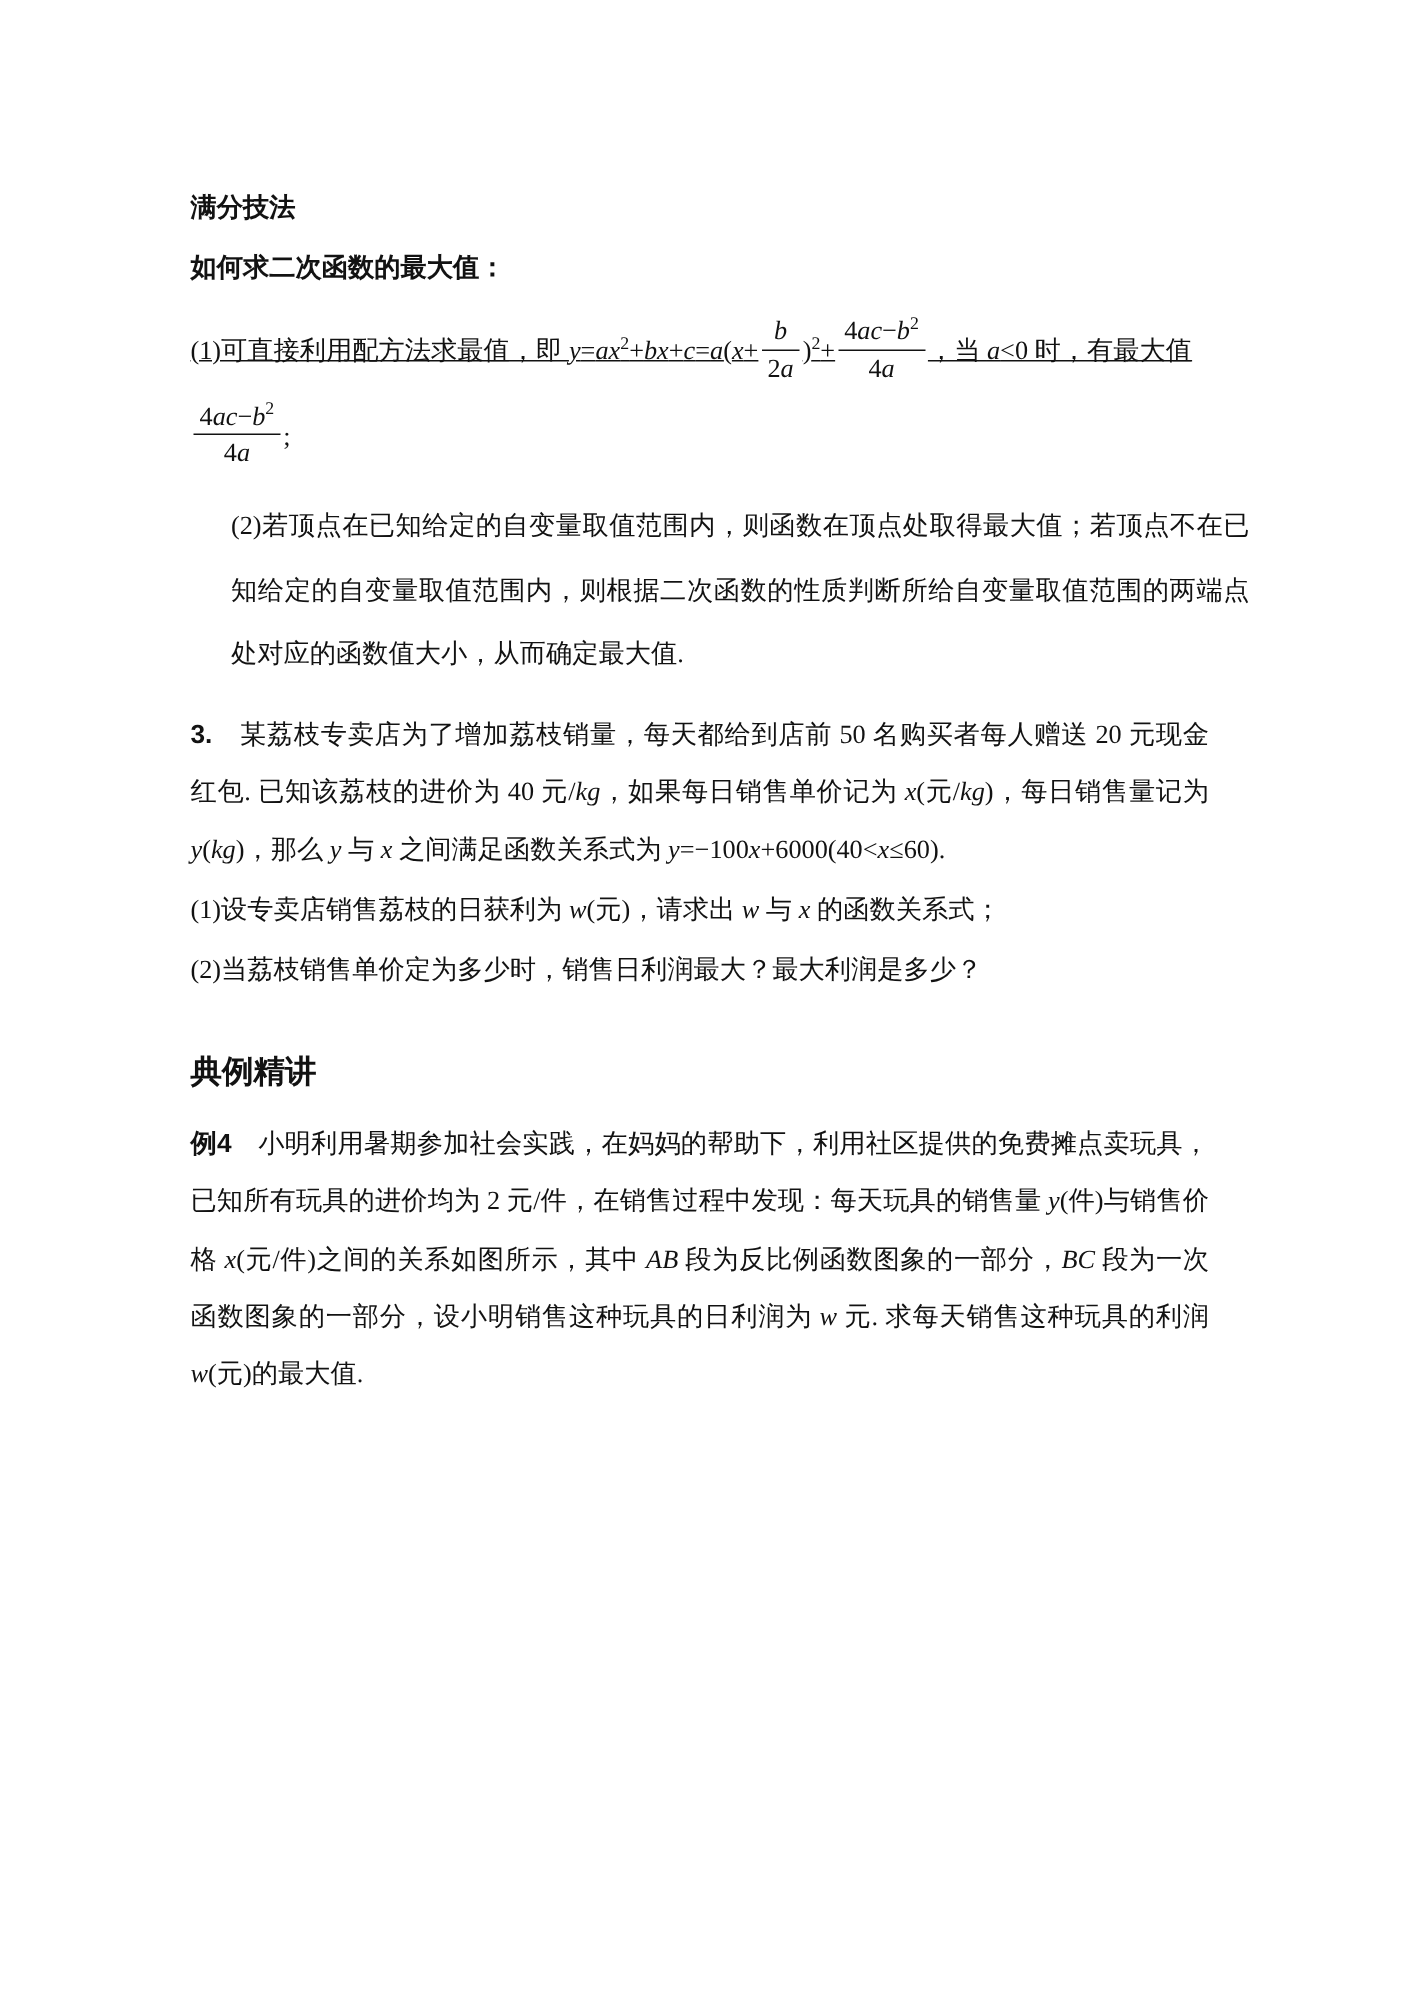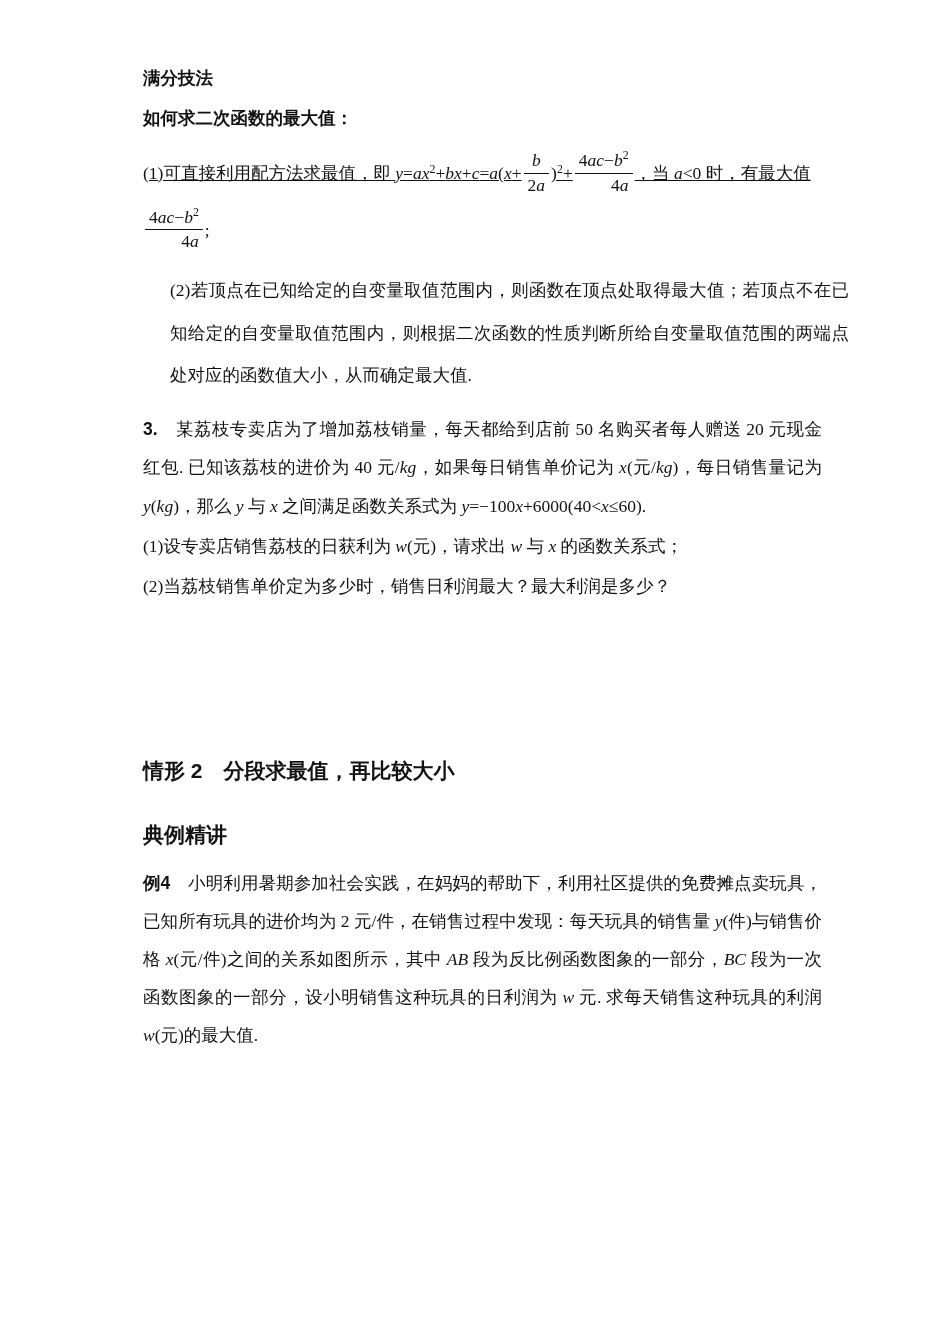--- a/index.html
+++ b/index.html
@@ -6,23 +6,23 @@
   html, body { background: #ffffff; }
   body {
     width: 950px; height: 1344px;
     position: relative;
     overflow: hidden;
     font-family: "Liberation Serif", "DejaVu Serif", serif;
     color: #121212;
   }
   .page {
     position: absolute;
-    left: 143px; top: 0;
+    left: 127px; top: 0;
     width: 679px; height: 968px;
-    padding-top: 60px;
+    padding-top: 120px;
   }
   .block { width: 100%; }
 
   
   .h-sm {
     font-family: "Liberation Sans", "DejaVu Sans", sans-serif;
     font-weight: 700; font-size: 17.5px; line-height: 1.45;
   }
   .h-lg {
     font-family: "Liberation Sans", "DejaVu Sans", sans-serif;
@@ -44,21 +44,21 @@
   .bold { font-weight: 700; font-family: "Liberation Sans", "DejaVu Sans", sans-serif; }
   .sup { font-size: 68%; vertical-align: super; line-height: 0; }
 
   
   .frac {
     display: inline-block; vertical-align: middle;
     text-align: center; line-height: 1.25;
     margin: 0 2px; transform: translateY(-2px);
   }
   .frac .num { display: block; padding: 0 4px 1px; }
-  .frac .den { display: block; border-top: 1.4px solid #121212; padding: 1px 4px 0; text-align: right; }
+  .frac .den { display: block; border-top: 1.4px solid #121212; padding: 1px 4px 0; }
 
   
   [data-name="tips-heading"]            { margin-top: 6px; }
   [data-name="tips-subheading"]         { margin-top: 15px; }
   [data-name="tips-formula-line"]       { margin-top: 20px; line-height: 1; text-decoration: underline; }
   [data-name="tips-fraction-line"]      { margin-top: 10px; line-height: 1; }
   [data-name="tips-point2-paragraph"]   { margin-top: 14px; }
   [data-name="training-heading"]        { margin-top: 40px; }
   [data-name="problem3-paragraph"]      { margin-top: 14px; }
   [data-name="problem3-question1"]      { margin-top: 2px; }
@@ -72,16 +72,15 @@
 
 <main class="page" data-name="document-content">
     <div class="block h-sm" data-name="tips-heading"><span data-name="text-run">满分技法</span></div>
     <div class="block h-sm" data-name="tips-subheading"><span data-name="text-run">如何求二次函数的最大值：</span></div>
     <div class="block mathline" data-name="tips-formula-line"><span data-name="text-run">(1)可直接利用配方法求最值，即 </span><span class="it" data-name="text-run">y</span><span data-name="text-run">=</span><span class="it" data-name="text-run">ax</span><span class="sup" data-name="text-run">2</span><span data-name="text-run">+</span><span class="it" data-name="text-run">bx</span><span data-name="text-run">+</span><span class="it" data-name="text-run">c</span><span data-name="text-run">=</span><span class="it" data-name="text-run">a</span><span data-name="text-run">(</span><span class="it" data-name="text-run">x</span><span data-name="text-run">+</span><span class="frac" data-name="fraction"><span class="num" data-name="fraction-numerator"><span class="it" data-name="text-run">b</span></span><span class="den" data-name="fraction-denominator"><span data-name="text-run">2</span><span class="it" data-name="text-run">a</span></span></span><span data-name="text-run">)</span><span class="sup" data-name="text-run">2</span><span data-name="text-run">+</span><span class="frac" data-name="fraction"><span class="num" data-name="fraction-numerator"><span data-name="text-run">4</span><span class="it" data-name="text-run">ac</span><span data-name="text-run">−</span><span class="it" data-name="text-run">b</span><span class="sup" data-name="text-run">2</span></span><span class="den" data-name="fraction-denominator"><span data-name="text-run">4</span><span class="it" data-name="text-run">a</span></span></span><span data-name="text-run">，当 </span><span class="it" data-name="text-run">a</span><span data-name="text-run">&lt;0 时，有最大值</span></div>
     <div class="block mathline" data-name="tips-fraction-line"><span class="frac" data-name="fraction"><span class="num" data-name="fraction-numerator"><span data-name="text-run">4</span><span class="it" data-name="text-run">ac</span><span data-name="text-run">−</span><span class="it" data-name="text-run">b</span><span class="sup" data-name="text-run">2</span></span><span class="den" data-name="fraction-denominator"><span data-name="text-run">4</span><span class="it" data-name="text-run">a</span></span></span><span data-name="text-run">;</span></div>
     <div class="block para para-wide" data-name="tips-point2-paragraph"><span data-name="text-run">(2)若顶点在已知给定的自变量取值范围内，则函数在顶点处取得最大值；若顶点不在已知给定的自变量取值范围内，则根据二次函数的性质判断所给自变量取值范围的两端点处对应的函数值大小，从而确定最大值.</span></div>
     <div class="block para" data-name="problem3-paragraph"><span class="bold" data-name="problem-number">3.</span><span data-name="text-run">　某荔枝专卖店为了增加荔枝销量，每天都给到店前 50 名购买者每人赠送 20 元现金红包. 已知该荔枝的进价为 40 元/</span><span class="it" data-name="text-run">kg</span><span data-name="text-run">，如果每日销售单价记为 </span><span class="it" data-name="text-run">x</span><span data-name="text-run">(元/</span><span class="it" data-name="text-run">kg</span><span data-name="text-run">)，每日销售量记为 </span><span class="it" data-name="text-run">y</span><span data-name="text-run">(</span><span class="it" data-name="text-run">kg</span><span data-name="text-run">)，那么 </span><span class="it" data-name="text-run">y</span><span data-name="text-run"> 与 </span><span class="it" data-name="text-run">x</span><span data-name="text-run"> 之间满足函数关系式为 </span><span class="it" data-name="text-run">y</span><span data-name="text-run">=−100</span><span class="it" data-name="text-run">x</span><span data-name="text-run">+6000(40&lt;</span><span class="it" data-name="text-run">x</span><span data-name="text-run">≤60).</span></div>
     <div class="block para" data-name="problem3-question1"><span data-name="text-run">(1)设专卖店销售荔枝的日获利为 </span><span class="it" data-name="text-run">w</span><span data-name="text-run">(元)，请求出 </span><span class="it" data-name="text-run">w</span><span data-name="text-run"> 与 </span><span class="it" data-name="text-run">x</span><span data-name="text-run"> 的函数关系式；</span></div>
     <div class="block para" data-name="problem3-question2"><span data-name="text-run">(2)当荔枝销售单价定为多少时，销售日利润最大？最大利润是多少？</span></div>
-    <div class="block h-md" data-name="case2-heading"><span data-name="text-run">情形 2　分段求最值，再比较大小</span></div>
     <div class="block h-md" data-name="example-section-heading"><span data-name="text-run">典例精讲</span></div>
     <div class="block para" data-name="example4-paragraph"><span class="bold" data-name="example-number">例4</span><span data-name="text-run">　小明利用暑期参加社会实践，在妈妈的帮助下，利用社区提供的免费摊点卖玩具，已知所有玩具的进价均为 2 元/件，在销售过程中发现：每天玩具的销售量 </span><span class="it" data-name="text-run">y</span><span data-name="text-run">(件)与销售价格 </span><span class="it" data-name="text-run">x</span><span data-name="text-run">(元/件)之间的关系如图所示，其中 </span><span class="it" data-name="text-run">AB</span><span data-name="text-run"> 段为反比例函数图象的一部分，</span><span class="it" data-name="text-run">BC</span><span data-name="text-run"> 段为一次函数图象的一部分，设小明销售这种玩具的日利润为 </span><span class="it" data-name="text-run">w</span><span data-name="text-run"> 元. 求每天销售这种玩具的利润 </span><span class="it" data-name="text-run">w</span><span data-name="text-run">(元)的最大值.</span></div>
   </main>
 
 </body></html>

